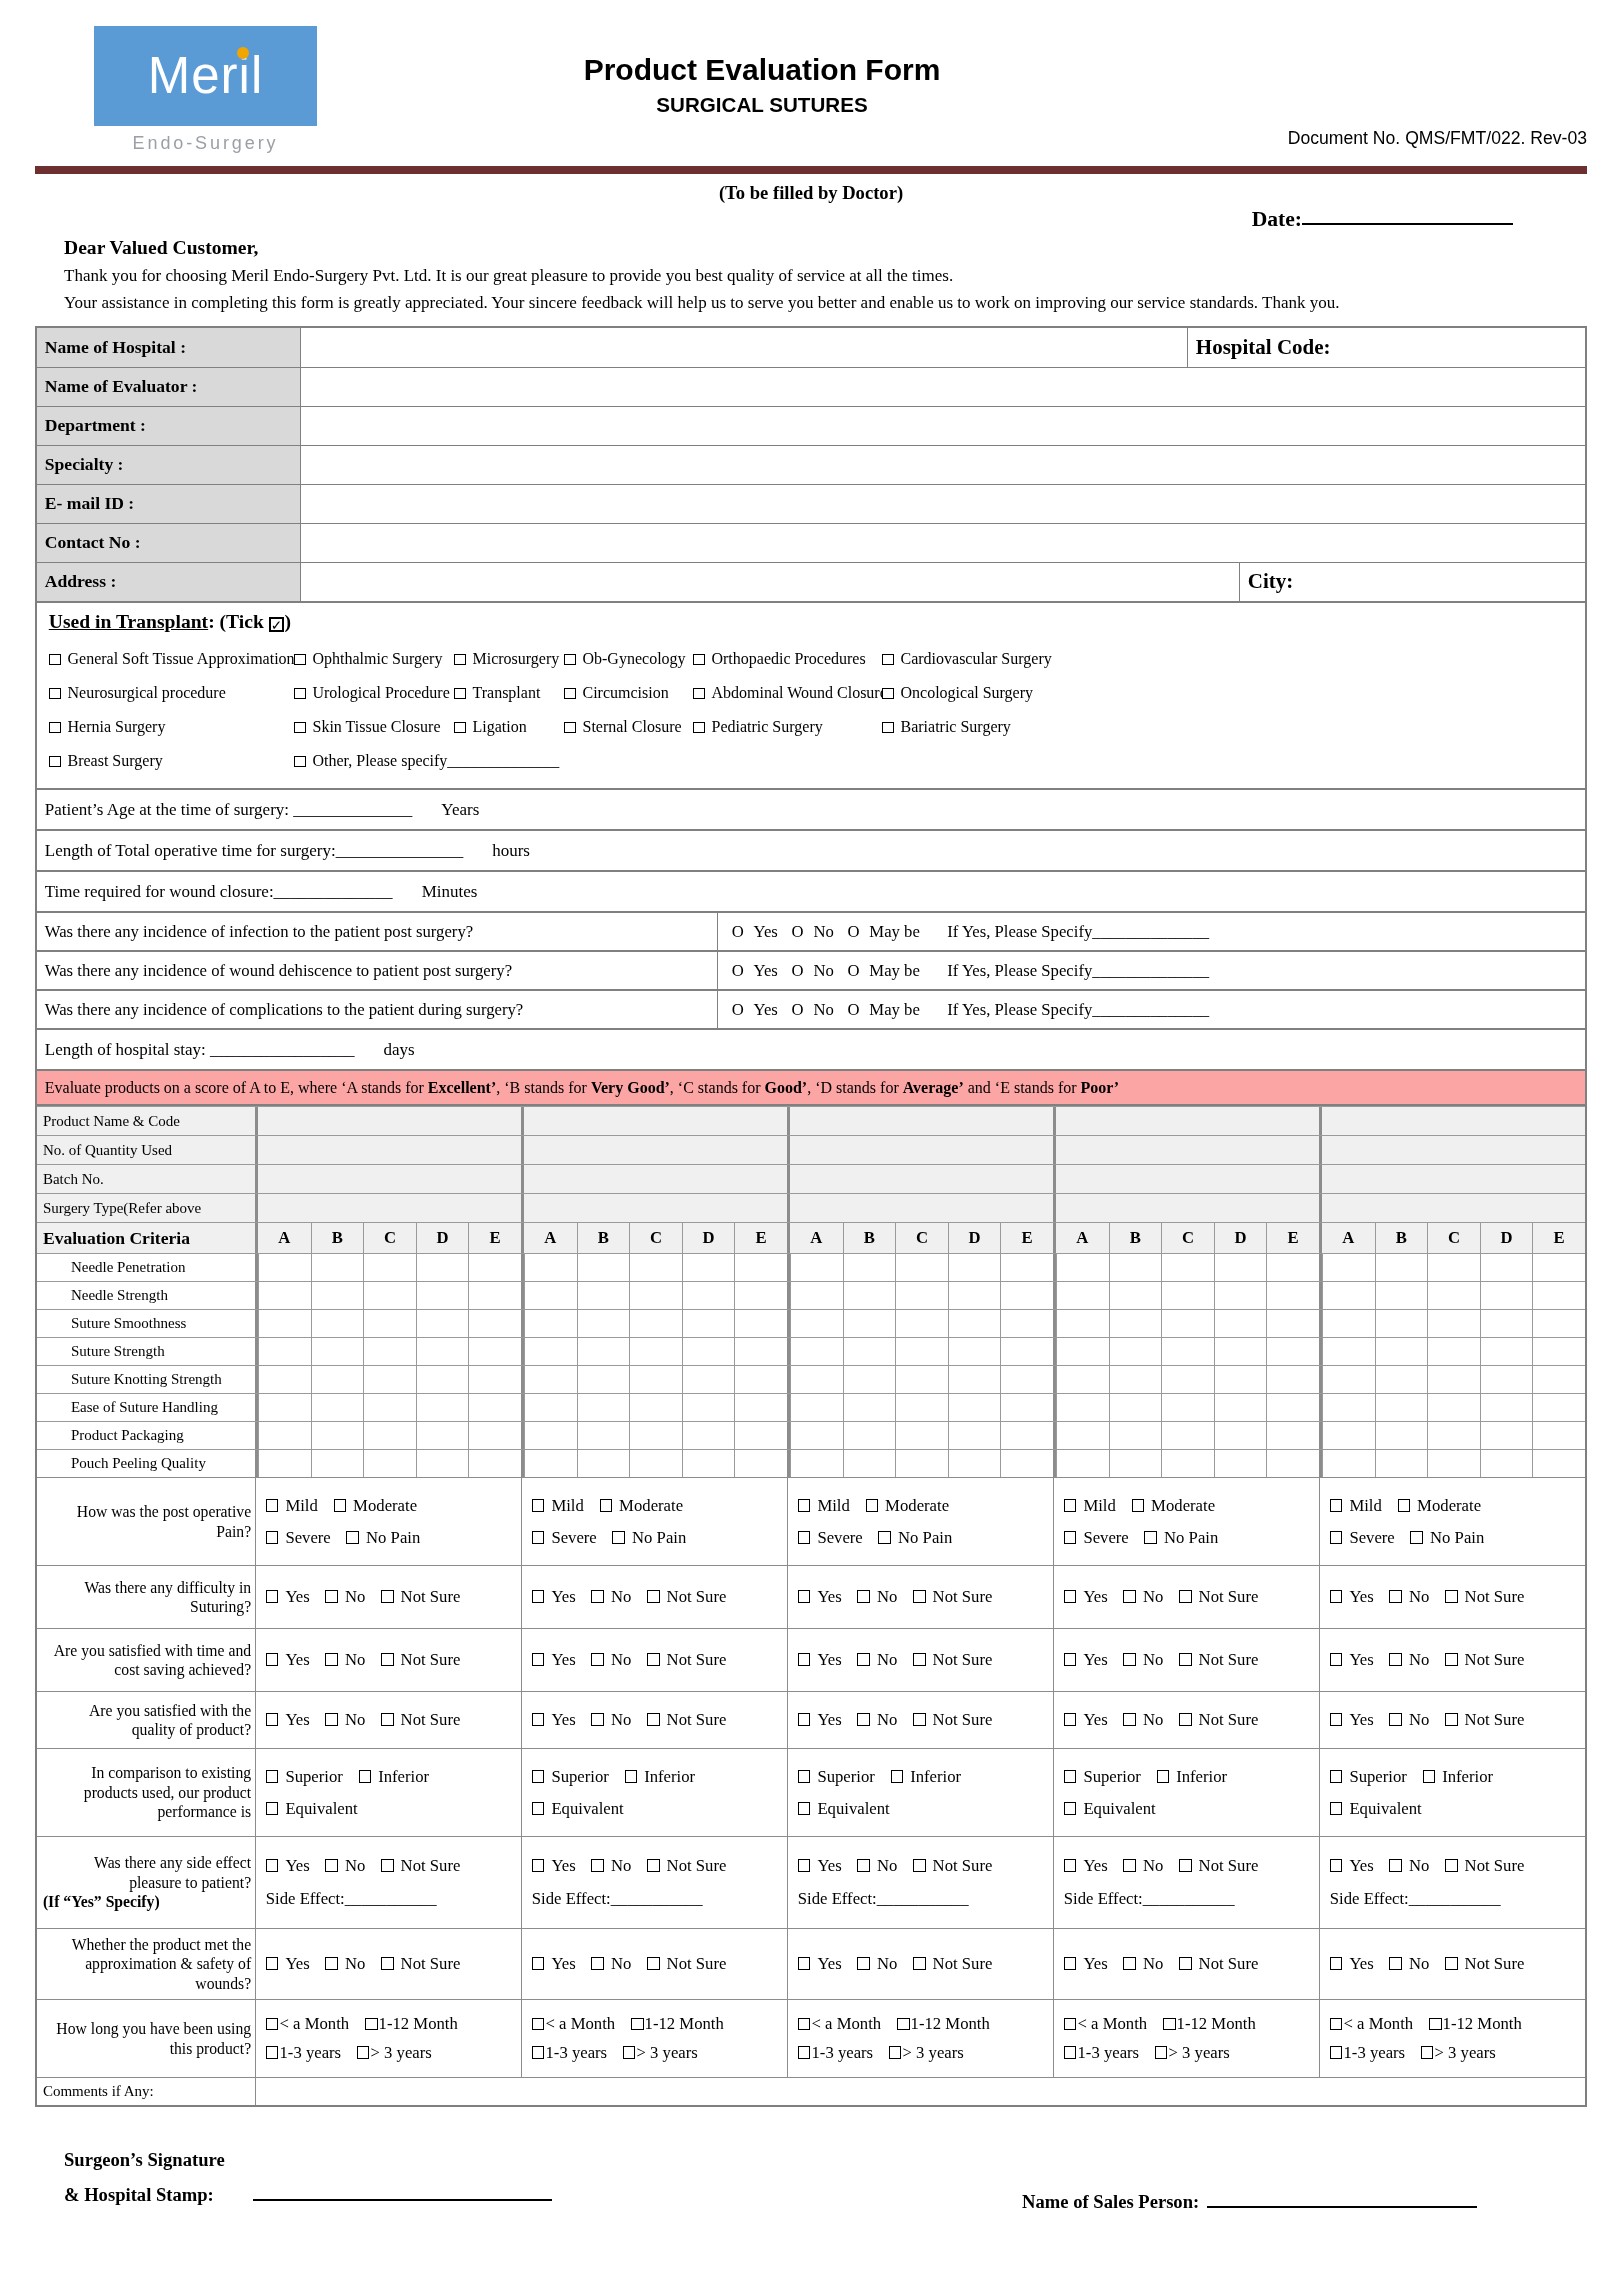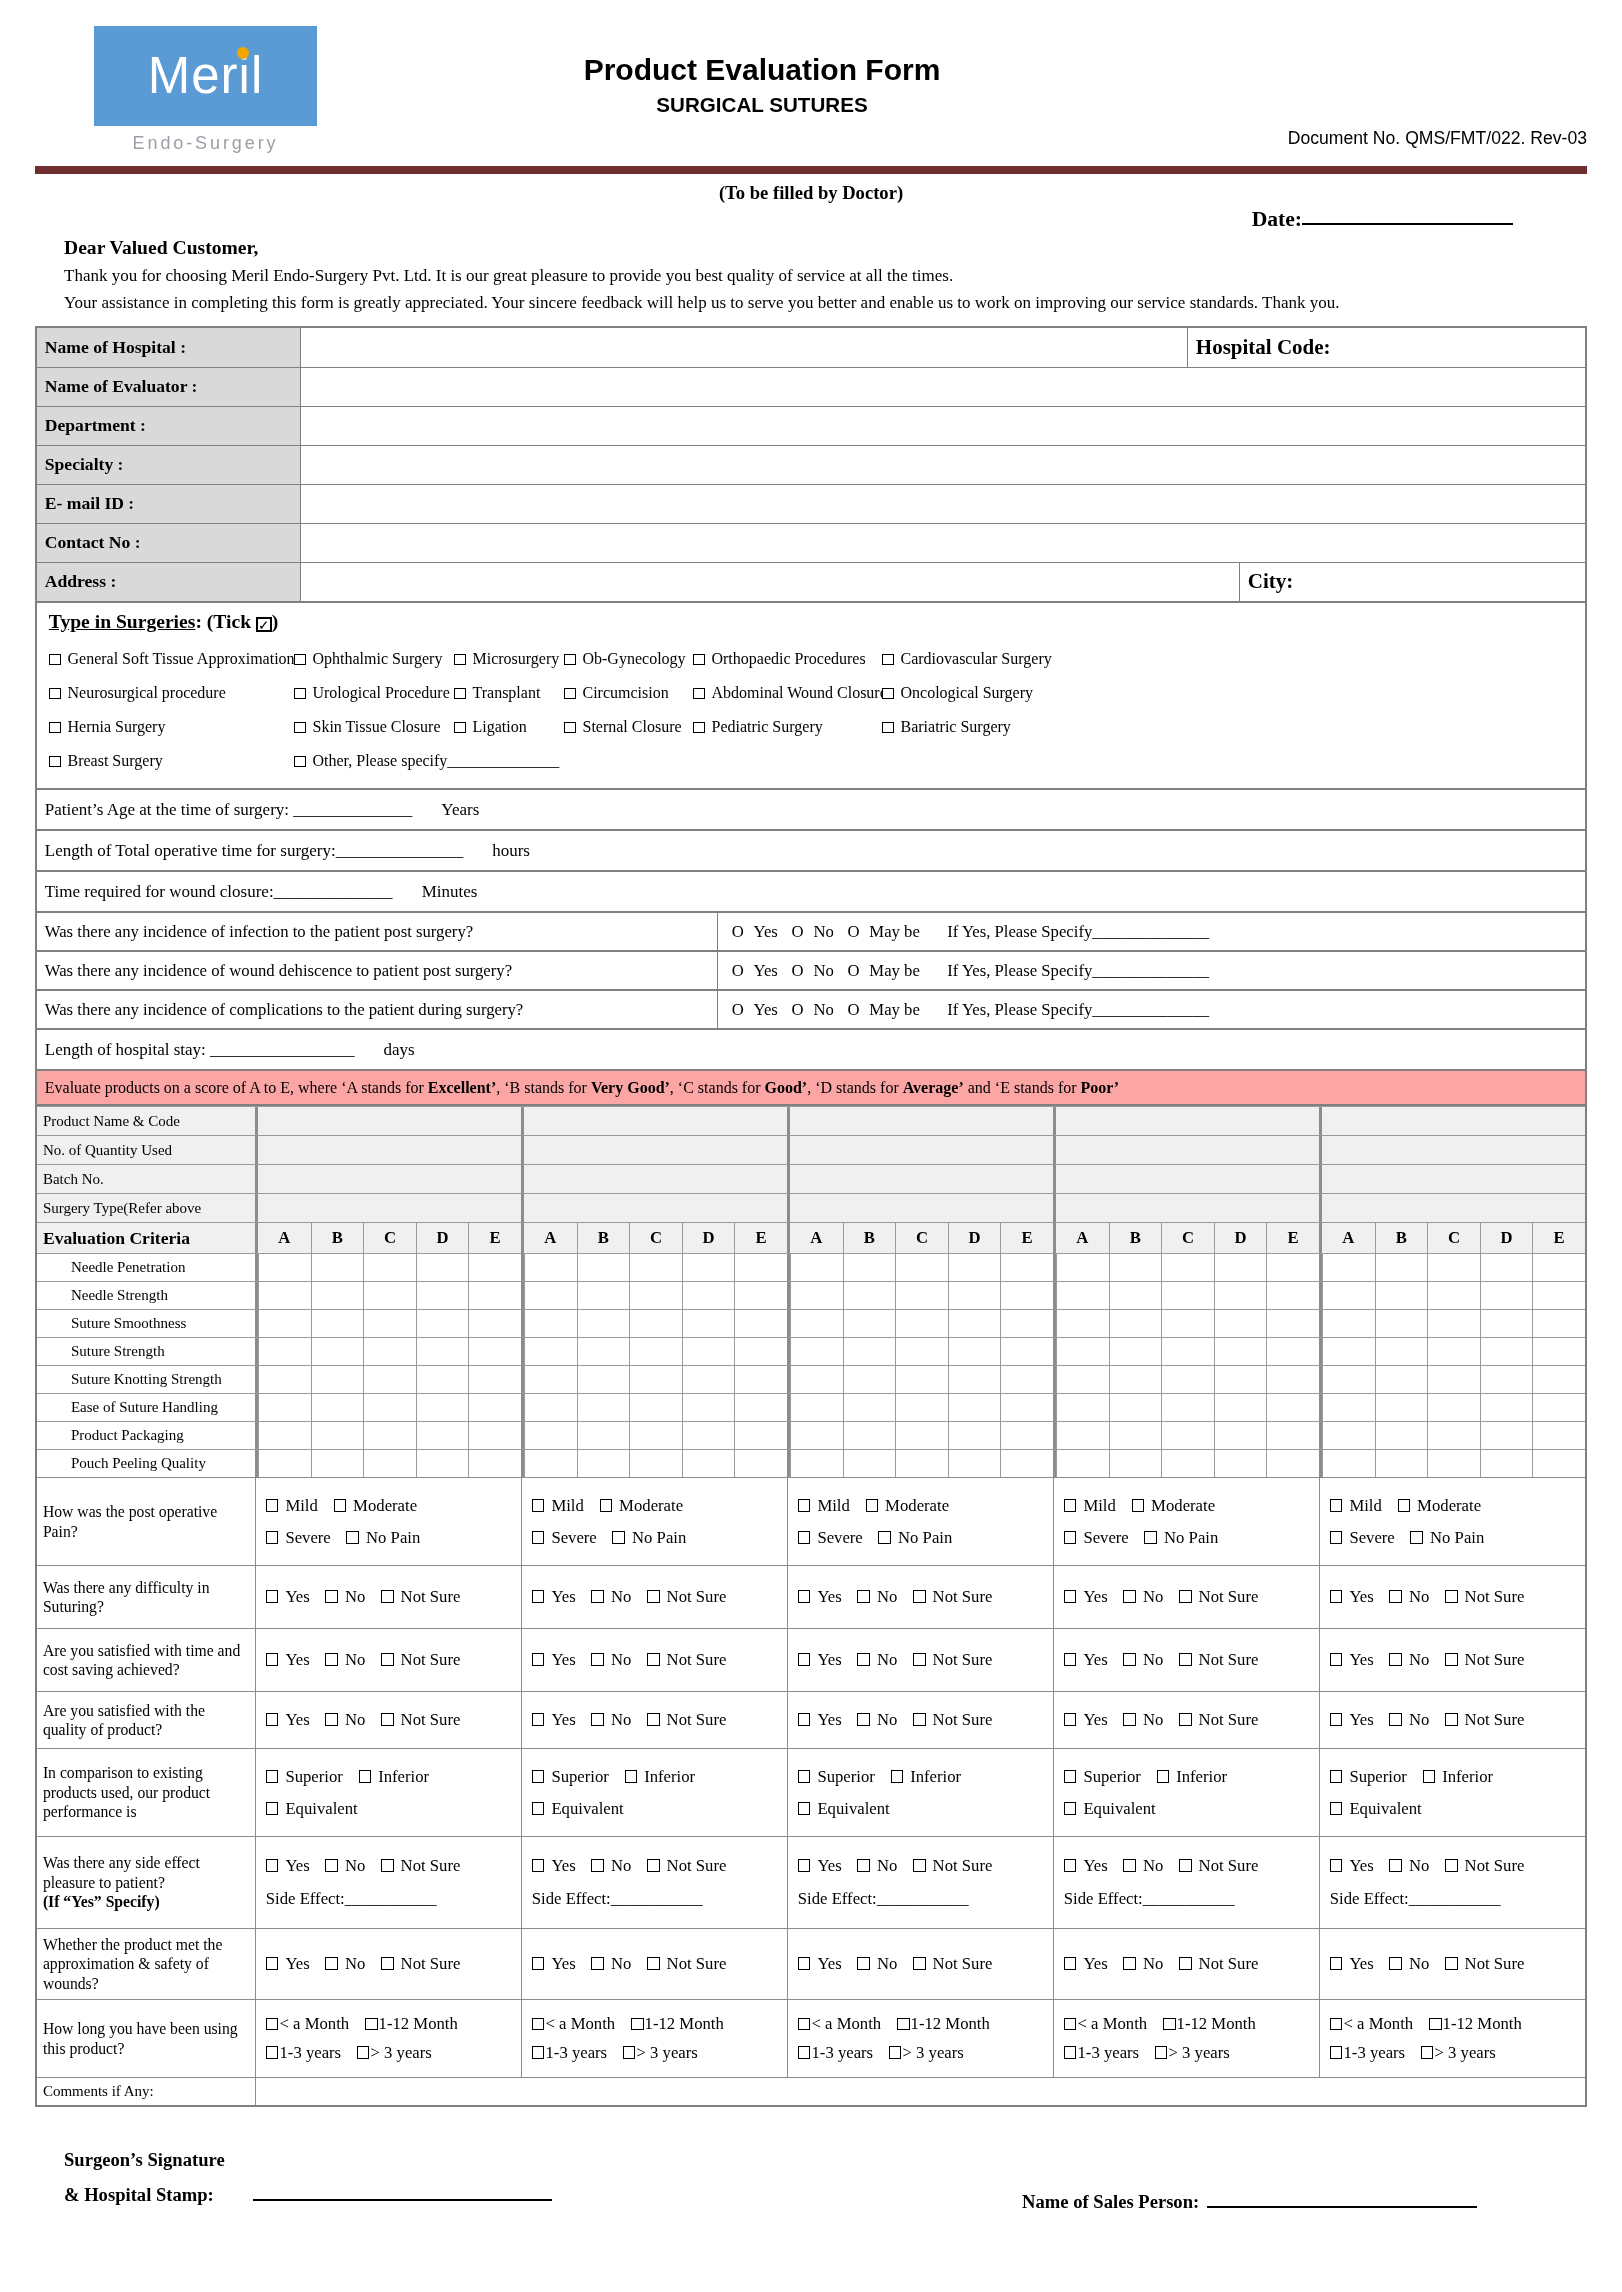--- a/index.html
+++ b/index.html
@@ -71,21 +71,21 @@
   .spec { margin-left:13.7px; white-space:nowrap; }
 
   
   .banner { border:2px solid #808080; border-top:none; background:#fca5a5; height:35px;
             display:flex; align-items:center; padding-left:7.8px; font-size:16px; }
 
   
   .etable { border:2px solid #7f7f7f; border-top:none; }
   .erow { display:grid; grid-template-columns:218px repeat(5,1fr); }
   .elabel { font-size:15px; display:flex; align-items:center; padding-left:5.9px;
-            overflow:hidden; white-space:nowrap; }
+            overflow:hidden; white-space:nowrap;text-align:right; }
   .inforow { height:29px; border-top:1.5px solid #9a9a9a; }
   .inforow .elabel { background:#f0f0f0; }
   .inforow .gcell { background:#f0f0f0; }
   .gcell { border-left:3.9px solid #8c8c8c; }
   .hdrrow { height:31px; border-top:1.5px solid #9a9a9a; }
   .hdrrow .elabel { font-size:17.6px; font-weight:bold; background:#f0f0f0; }
   .grades { display:grid; grid-template-columns:repeat(5,1fr); }
   .gradecell { border-left:1px solid #9a9a9a; text-align:center; font-weight:bold; font-size:16.7px;
                display:flex; align-items:center; justify-content:center; background:#f0f0f0; }
   .grades .gradecell:first-child { border-left:none; }
@@ -178,21 +178,21 @@
   </div>
   <div class="irow">
     <div class="ilabel">Address :</div>
     <div class="ivalue"></div>
     <div class="iextra city">City:</div>
   </div>
     </div>
 
   <div class="surg">
     <div class="surg-head">
-      <span class="u">Type in Surgeries</span><span>: (Tick </span><span class="cbt">✓</span><span>)</span>
+      <span class="u">Used in Transplant</span><span>: (Tick </span><span class="cbt">✓</span><span>)</span>
     </div>
     <div id="surg-grid">
   <div class="surg-row">
     <span class="surg-item"><span class="cb small"></span><span>General Soft Tissue Approximation</span></span>
           <span class="surg-item"><span class="cb small"></span><span>Ophthalmic Surgery</span></span>
           <span class="surg-item"><span class="cb small"></span><span>Microsurgery</span></span>
           <span class="surg-item"><span class="cb small"></span><span>Ob-Gynecology</span></span>
           <span class="surg-item"><span class="cb small"></span><span>Orthopaedic Procedures</span></span>
           <span class="surg-item"><span class="cb small"></span><span>Cardiovascular Surgery</span></span>
   </div>

